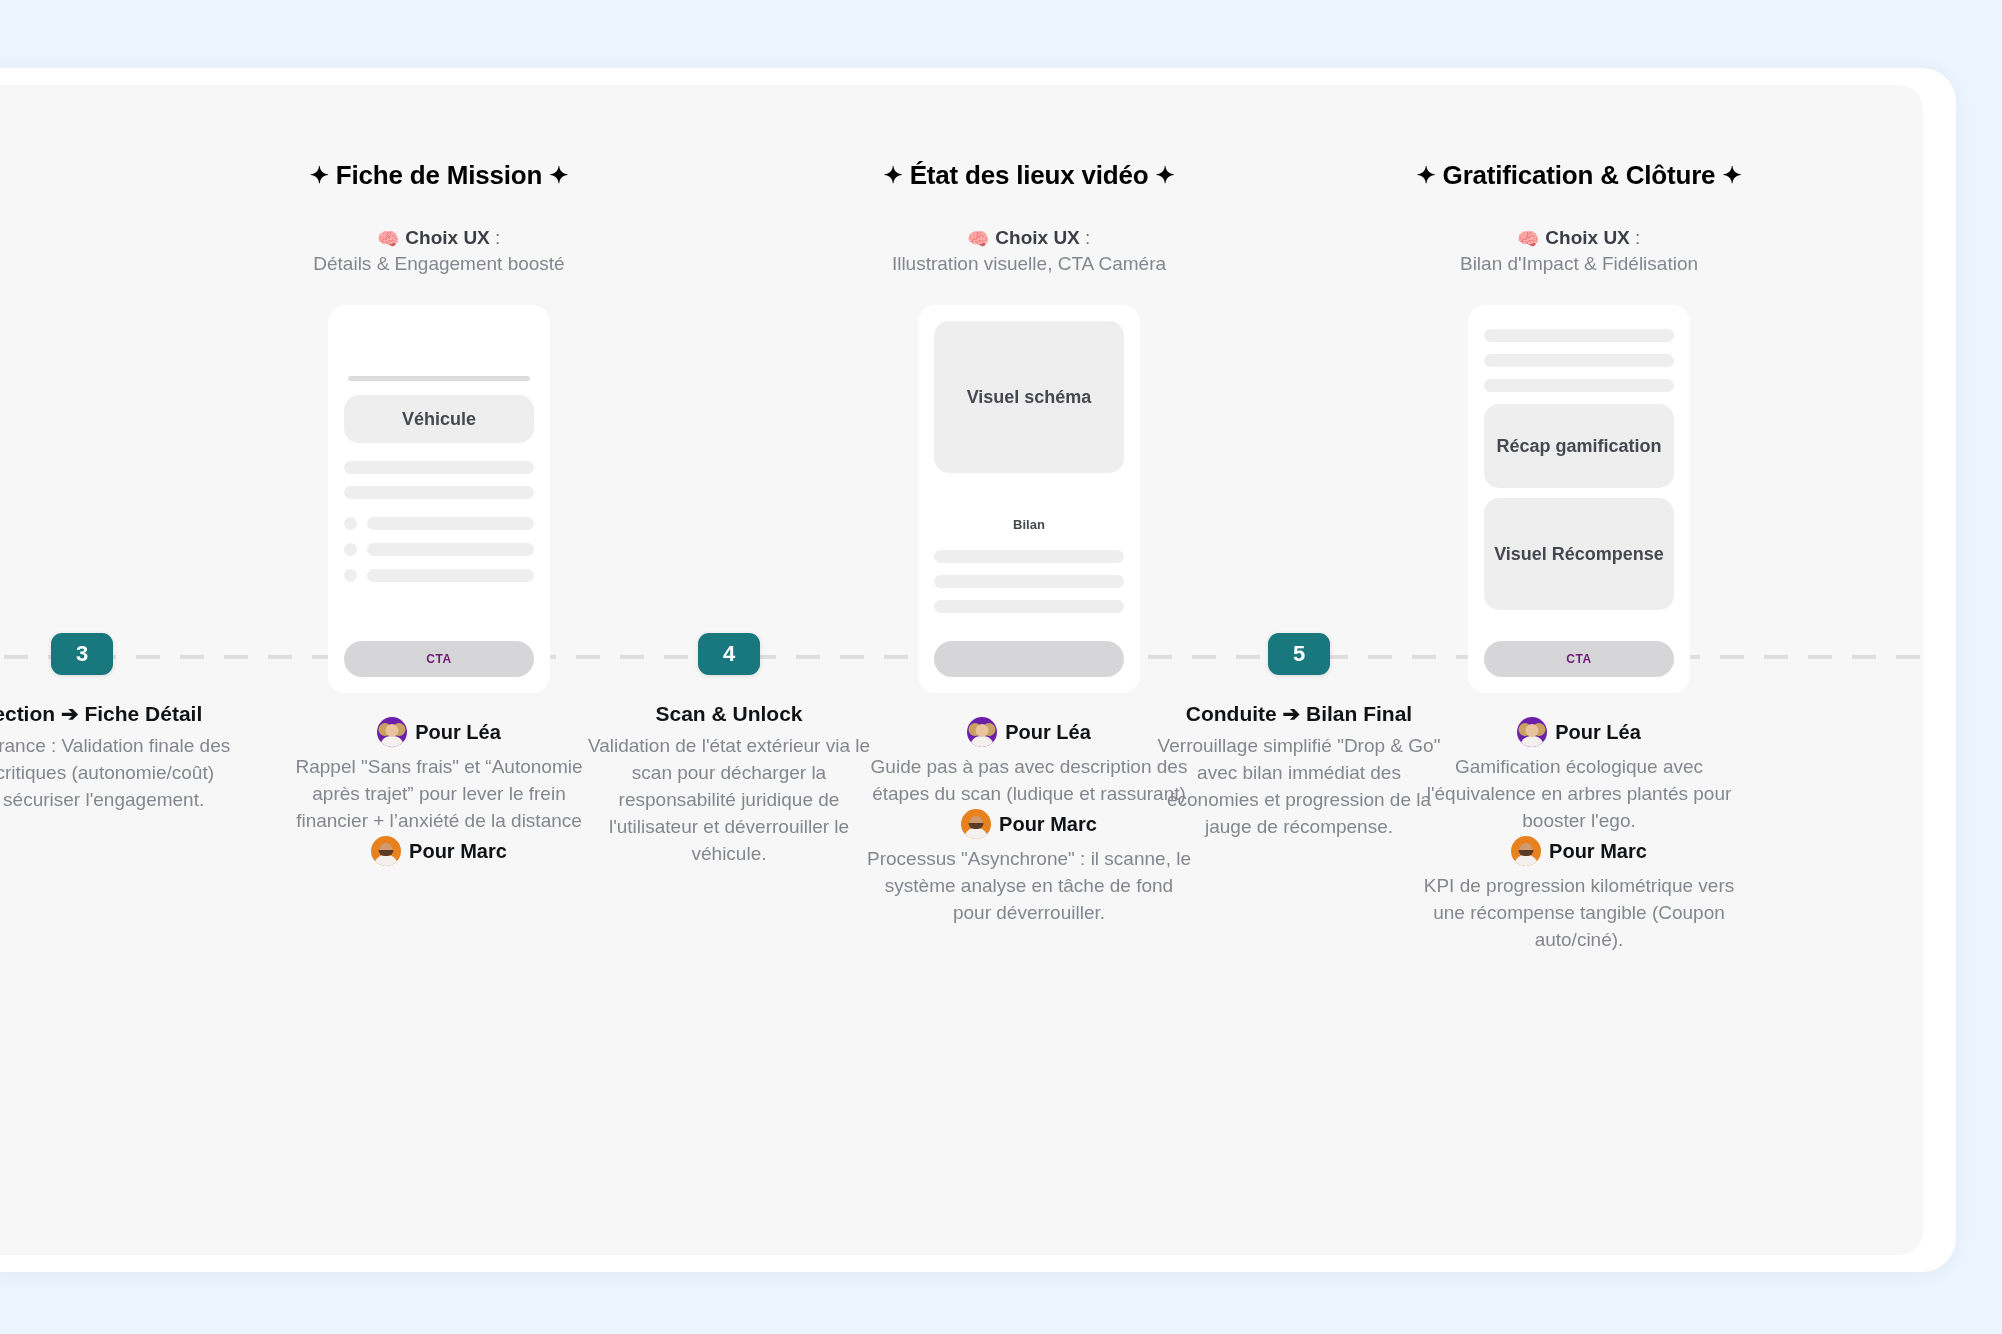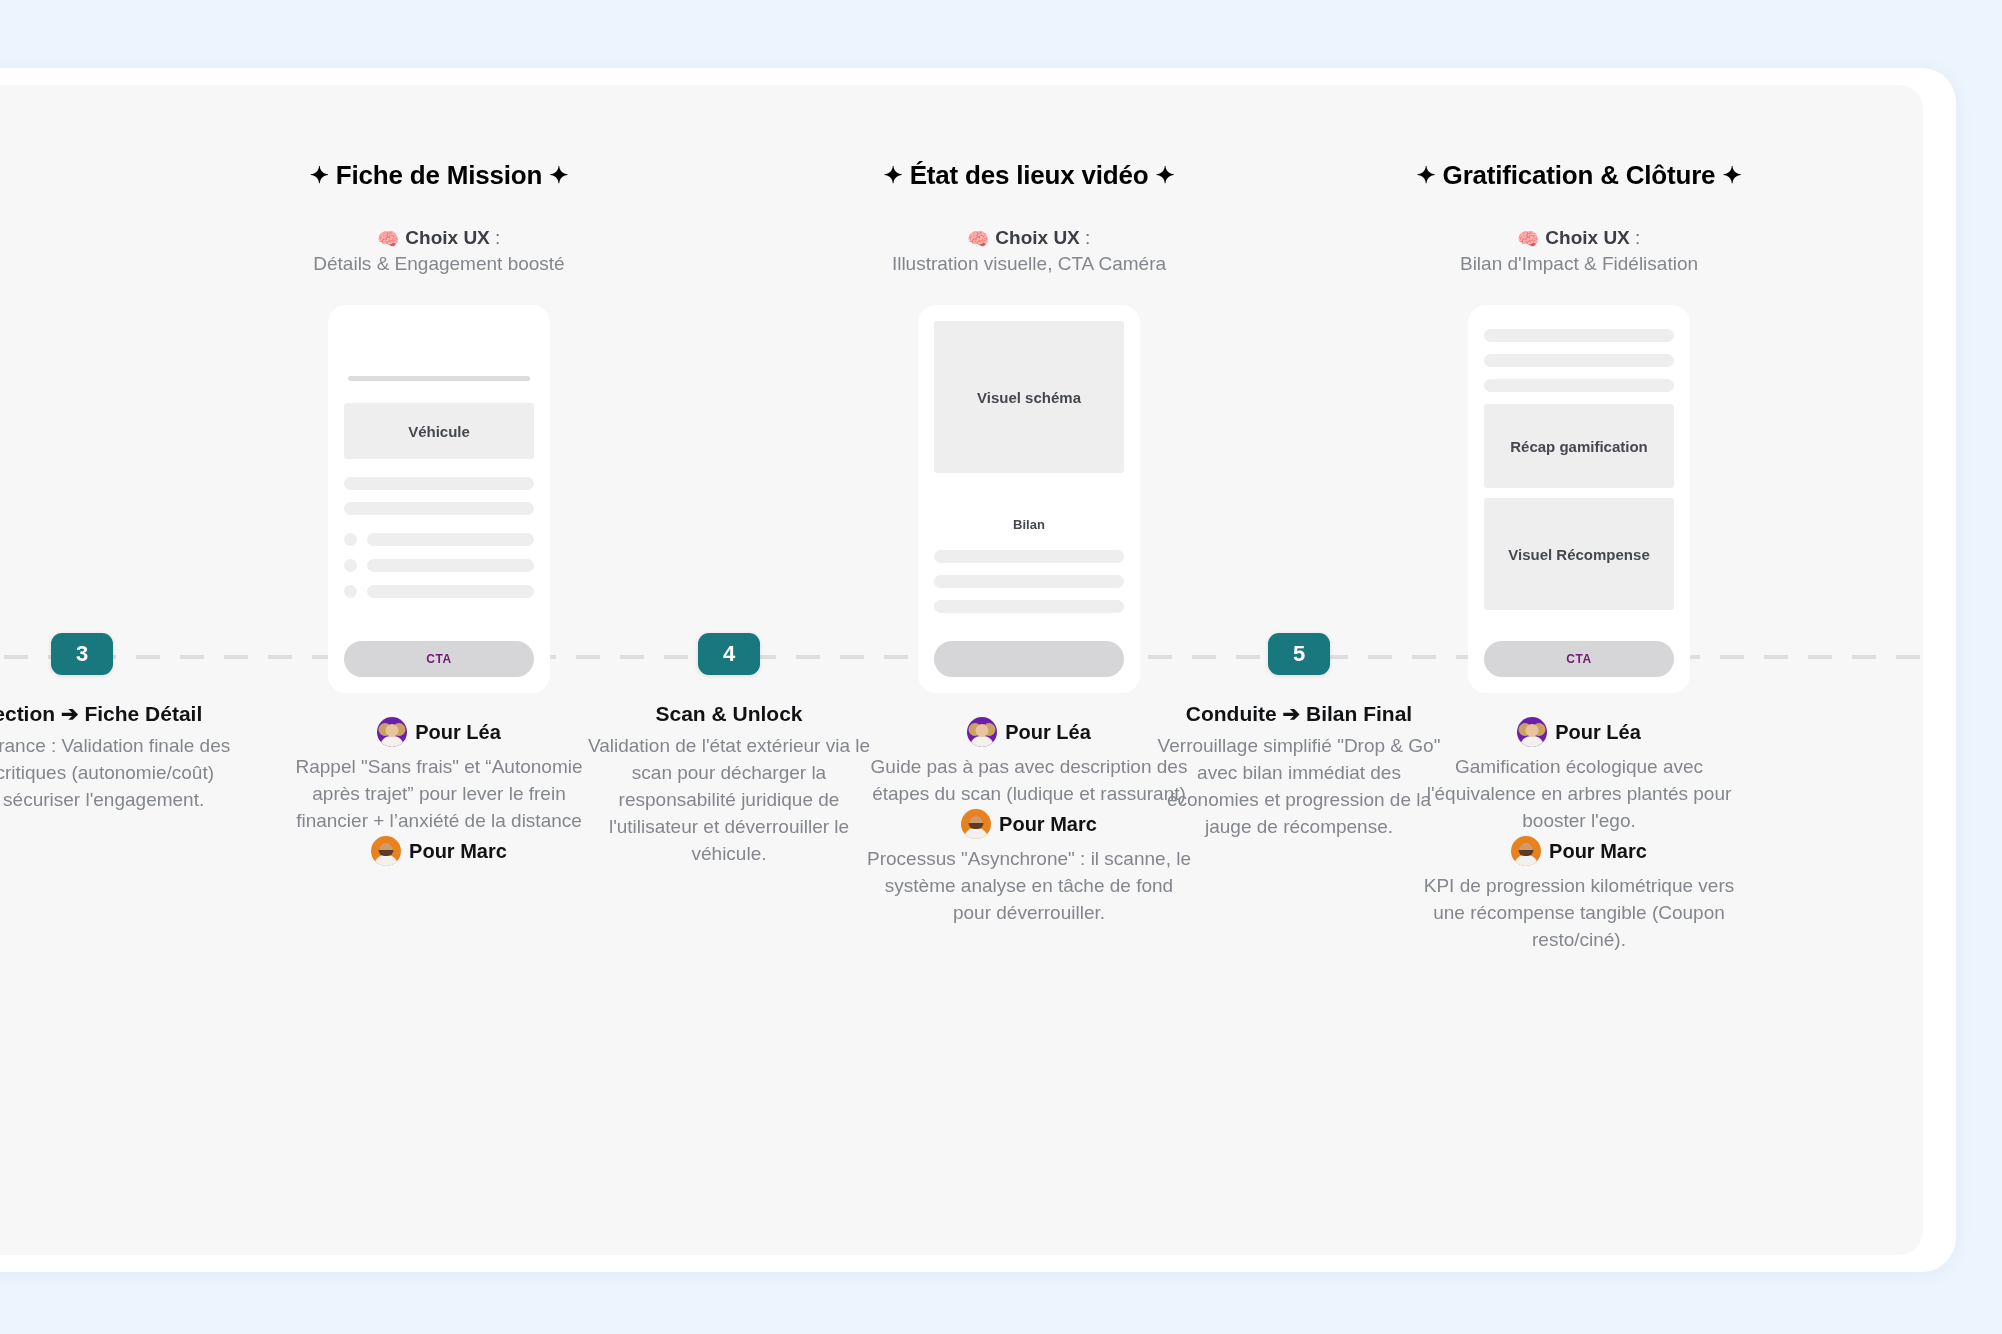--- a/index.html
+++ b/index.html
@@ -128,29 +128,29 @@
 
   .mock-rule {
     height: 5px;
     border-radius: 3px;
     background: #dcdcde;
     margin: 55px 4px 0;
   }
 
   .mock-box {
     background: #eeeeef;
-    border-radius: 3px;
+    border-radius: 15px;
     display: flex;
     align-items: center;
     justify-content: center;
     color: #45494f;
-    font-size: 15px;
-    font-weight: 700;
-  }
-  .mock-box.veh   { height: 56px; margin-top: 22px; }
+    font-size: 18px;
+    font-weight: 700;
+  }
+  .mock-box.veh   { height: 48px; margin-top: 14px; }
   .mock-box.schema{ height: 152px; margin-top: 0px; }
   .mock-box.rew   { height: 112px; margin-top: 10px; }
   .mock-box.recap { height: 84px;  margin-top: 12px; }
 
   .mock-bar {
     height: 13px;
     border-radius: 7px;
     background: #eeeeef;
   }
   .mock-bar + .mock-bar { margin-top: 12px; }
@@ -455,21 +455,21 @@
           </div>
           <div class="persona-text">Gamification écologique avec l'équivalence en arbres plantés pour booster l'ego.</div>
 
           <div class="persona-head">
             <span class="avatar marc">
               <span class="body"></span>
                 <span class="face"></span>
             </span>
             <span>Pour Marc</span>
           </div>
-          <div class="persona-text">KPI de progression kilométrique vers une récompense tangible (Coupon resto/ciné).</div>
+          <div class="persona-text">KPI de progression kilométrique vers une récompense tangible (Coupon auto/ciné).</div>
         </div>
       </div>
 
       <div class="step step-0">
         <div class="step-badge">3</div>
         <div class="step-title">Sélection ➔ Fiche Détail</div>
         <div class="step-desc">Réassurance : Validation finale des KPIs critiques (autonomie/coût) pour sécuriser l'engagement.</div>
       </div>
 
       <div class="step step-1">

